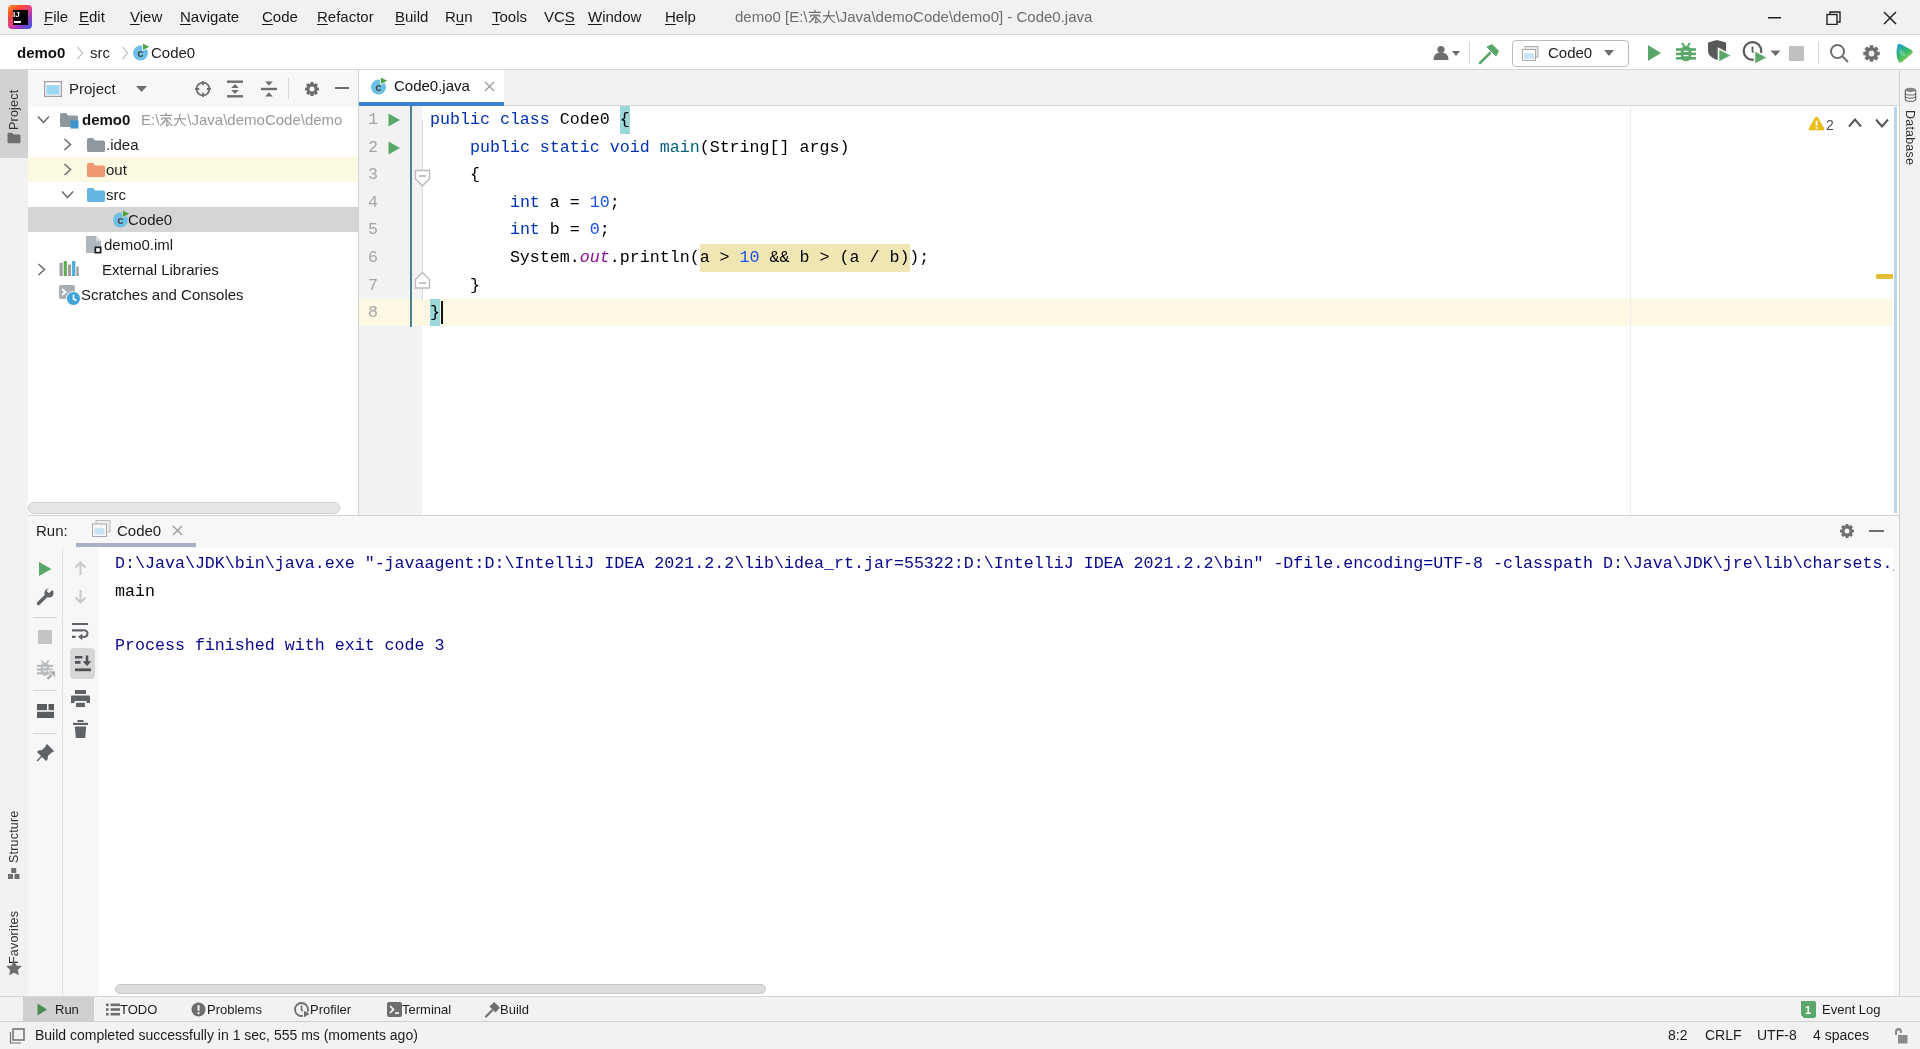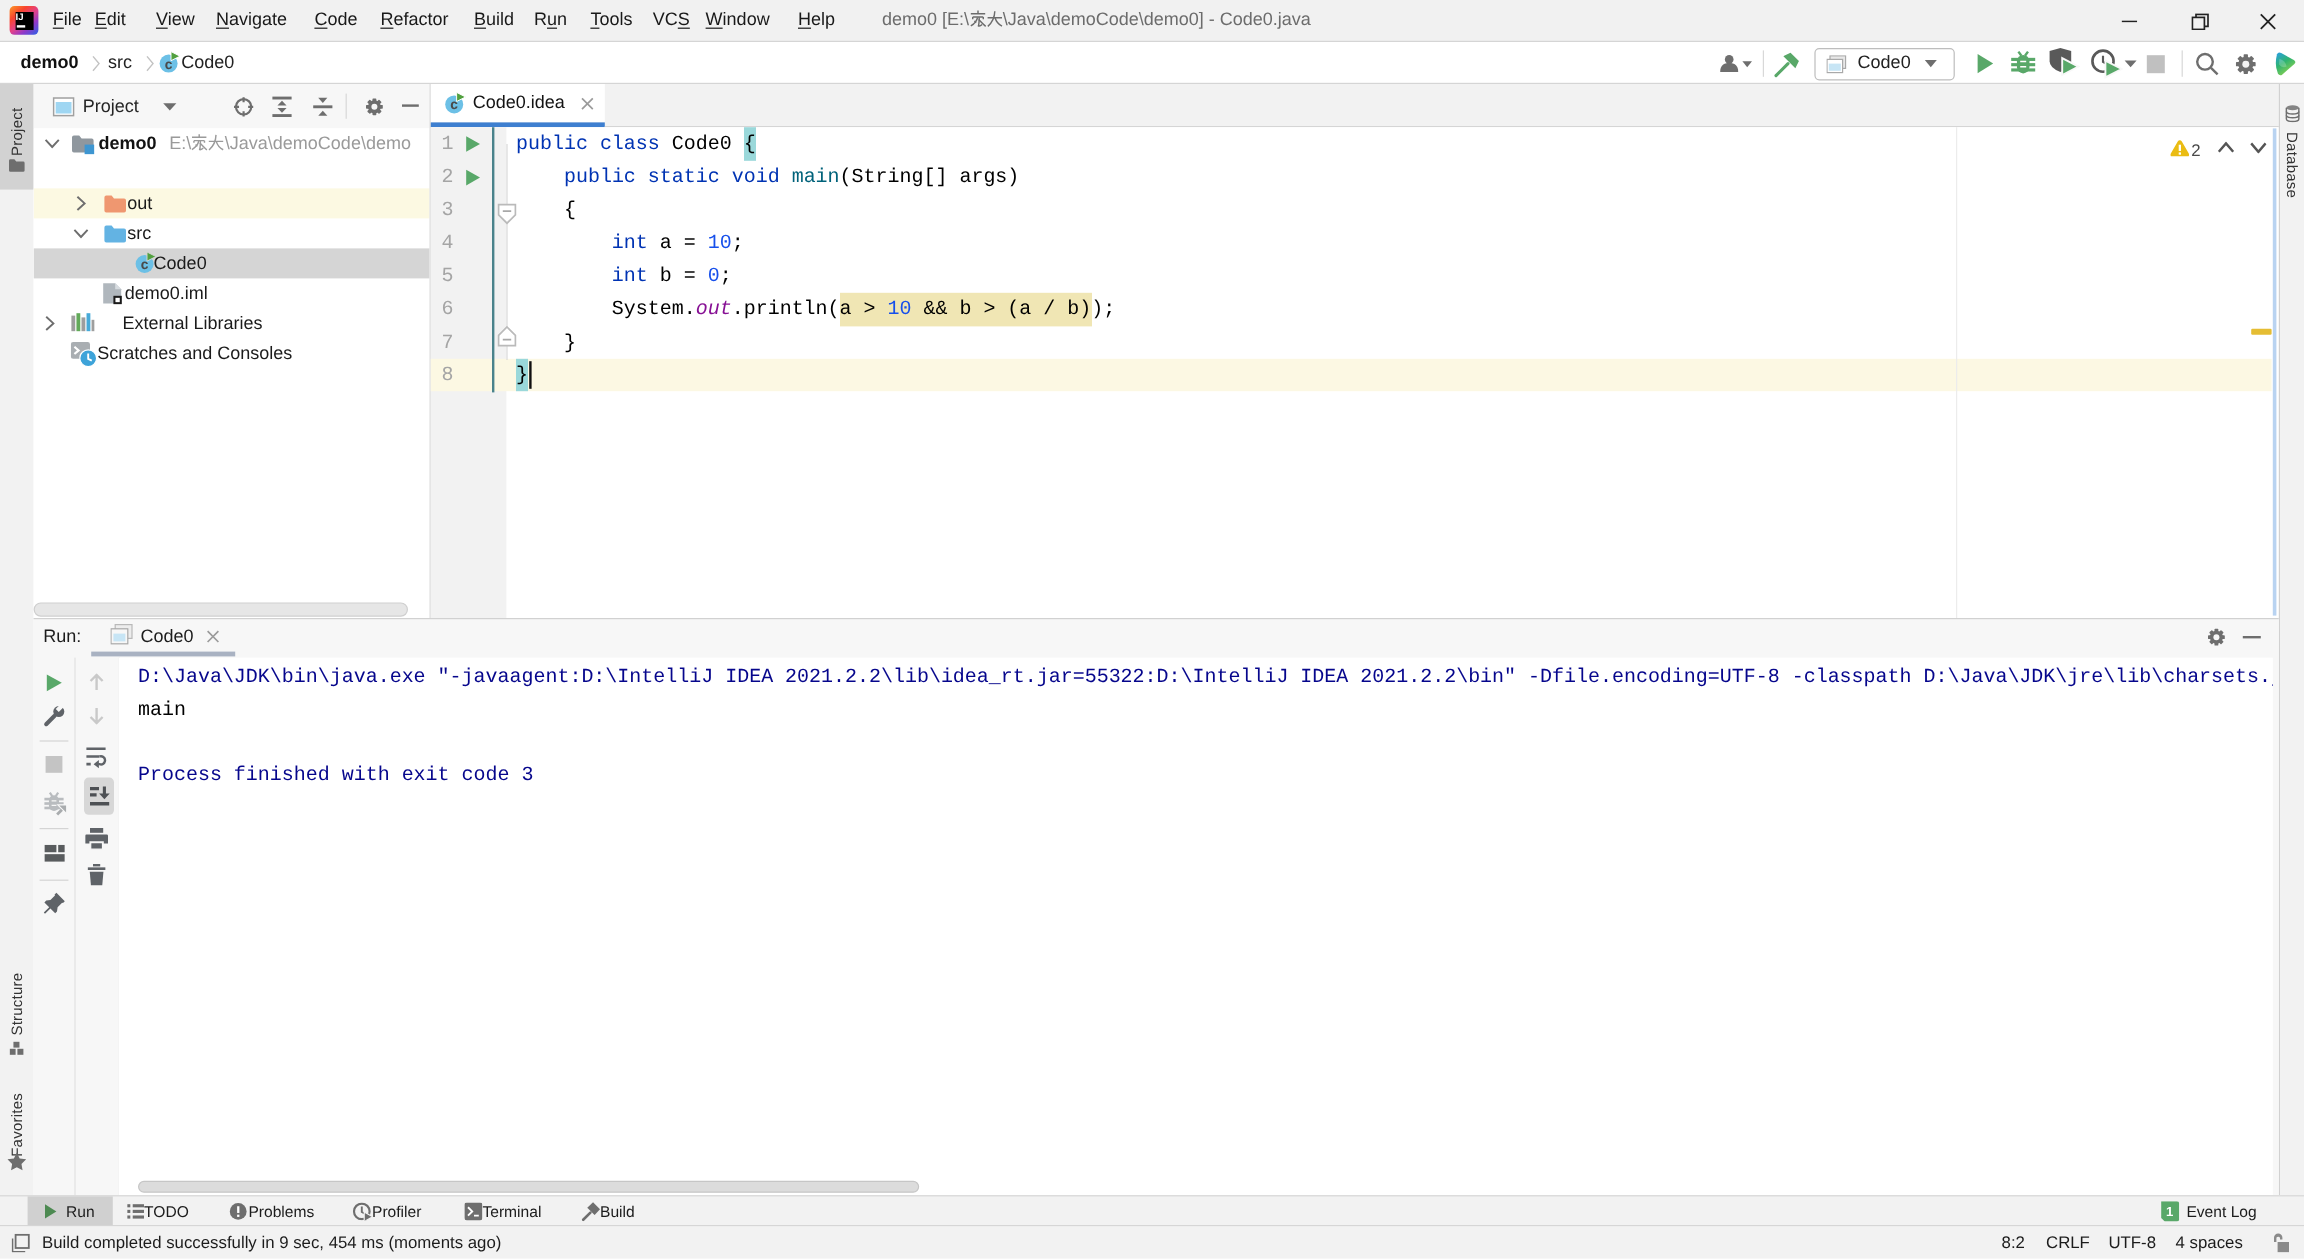--- a/index.html
+++ b/index.html
@@ -278,20 +278,29 @@
           <path d="M6.6 6.4 Q6 10.5 1 13.6"></path>
           <path d="M8 6.4 Q8 12 7.2 14 M7.2 14 Q9.5 13.4 10.4 12.4"></path>
           <path d="M7.6 8.2 Q10.6 11.4 13.4 14"></path>
           <path d="M4 9.4 L5.4 11"></path>
         </svg><svg width="14" height="15" viewBox="0 0 14 15" style="display:inline-block;vertical-align:-2px;" fill="none" stroke="currentColor" stroke-width="1.2">
           <path d="M1 6.8 H13"></path>
           <path d="M7 1.4 Q6.8 9 1.2 14"></path>
           <path d="M7.2 6.8 Q8.6 11.6 13 13.8"></path>
         </svg>\Java\demoCode\demo</span>
   </div>
+  <div class="trow" style="top:25px;">
+    <svg style="position:absolute;left:35px;top:6px;" width="9" height="13" fill="none" stroke="#6e6e6e" stroke-width="1.6">
+        <path d="M1.5 1 L7.5 6.5 L1.5 12"></path>
+      </svg>
+    <svg style="position:absolute;left:58px;top:4px;" width="20" height="18">
+      <path d="M1 3.6 Q1 2 2.6 2 L7 2 L9 4.4 L17.4 4.4 Q19 4.4 19 6 L19 14.4 Q19 16 17.4 16 L2.6 16 Q1 16 1 14.4 Z" fill="#8f979e"></path>
+    </svg>
+    <span class="lbl" style="left:78px;color:#1b1b1b;">.idea</span>
+  </div>
   <div class="trow" style="top:50px;background:#fcf9e2;">
     <svg style="position:absolute;left:35px;top:6px;" width="9" height="13" fill="none" stroke="#6e6e6e" stroke-width="1.6">
         <path d="M1.5 1 L7.5 6.5 L1.5 12"></path>
       </svg>
     <svg style="position:absolute;left:58px;top:4px;" width="20" height="18">
       <path d="M1 3.6 Q1 2 2.6 2 L7 2 L9 4.4 L17.4 4.4 Q19 4.4 19 6 L19 14.4 Q19 16 17.4 16 L2.6 16 Q1 16 1 14.4 Z" fill="#ef9770"></path>
     </svg>
     <span class="lbl" style="left:78px;color:#1b1b1b;">out</span>
   </div>
   <div class="trow" style="top:75px;">
@@ -346,21 +355,21 @@
 </div>
 <div class="abs" id="pscroll"></div>
 <div class="abs" id="pborder"></div>
 <div class="abs" id="tabstrip">
   <div id="tabactive"></div>
   <svg style="position:absolute;left:11px;top:7px;" width="19" height="19">
     <circle cx="8.5" cy="10" r="7.5" fill="#6cc0e6"></circle>
     <text x="8.5" y="14.2" font-size="11.5" font-weight="bold" font-family="Liberation Sans" fill="#4a4a4a" text-anchor="middle">c</text>
     <path d="M10.5 0 L18 3.8 L10.5 7.6 Z" fill="#51a03f" stroke="#fff" stroke-width="0.8"></path>
   </svg>
-  <span style="position:absolute;left:35px;top:7px;font-size:15px;color:#131313;">Code0.idea</span>
+  <span style="position:absolute;left:35px;top:7px;font-size:15px;color:#131313;">Code0.java</span>
   <svg style="position:absolute;left:125px;top:11px;" width="11" height="11" stroke="#9b9b9b" stroke-width="1.4">
       <path d="M1 1 L10 10 M10 1 L1 10"></path>
     </svg>
   <div id="tabuline"></div>
   <div id="tabstripborder"></div>
 </div>
 <div class="abs" id="editor">
   <div id="gutter"></div>
   <div id="caretrow"></div>
   <div style="position:absolute;left:62.5px;top:14px;width:1px;height:180px;background:#dadada;"></div>
@@ -555,21 +564,21 @@
     <path d="M2 0 L15 0 Q17 0 17 2 L17 15 Q17 17 15 17 L5 17 L2 14 Z" fill="#59a869" transform="rotate(0)"></path>
     <text x="9" y="12.6" font-size="11" font-weight="bold" fill="#fff" text-anchor="middle" font-family="Liberation Sans">1</text>
   </svg>
   <span class="bitem" style="left:1822px;">Event Log</span>
 </div>
 <div class="abs" id="statusbar">
   <svg style="position:absolute;left:9px;top:6px;" width="16" height="16" fill="none" stroke="#6e6e6e" stroke-width="1.5">
     <rect x="4" y="1" width="11" height="11"></rect>
     <path d="M1.5 4 L1.5 15 L12 15" stroke-width="1.2"></path>
   </svg>
-  <span class="sitem" style="left:35px;">Build completed successfully in 9 sec, 454 ms (moments ago)</span>
+  <span class="sitem" style="left:35px;">Build completed successfully in 1 sec, 555 ms (moments ago)</span>
   <span class="sitem" style="left:1668px;">8:2</span>
   <span class="sitem" style="left:1705px;">CRLF</span>
   <span class="sitem" style="left:1757px;">UTF-8</span>
   <span class="sitem" style="left:1813px;">4 spaces</span>
   <svg style="position:absolute;left:1893px;top:5px;" width="15" height="17">
     <path d="M2 8 L2 4.5 A3.5 3.5 0 0 1 9 4.5 L9 6 L7 6 L7 4.5 A1.7 1.7 0 0 0 4 4.5 L4 8 Z" fill="#8a8a8a"></path>
     <rect x="5" y="8" width="9.5" height="8.5" fill="#8a8a8a"></rect>
   </svg>
 </div>
 

